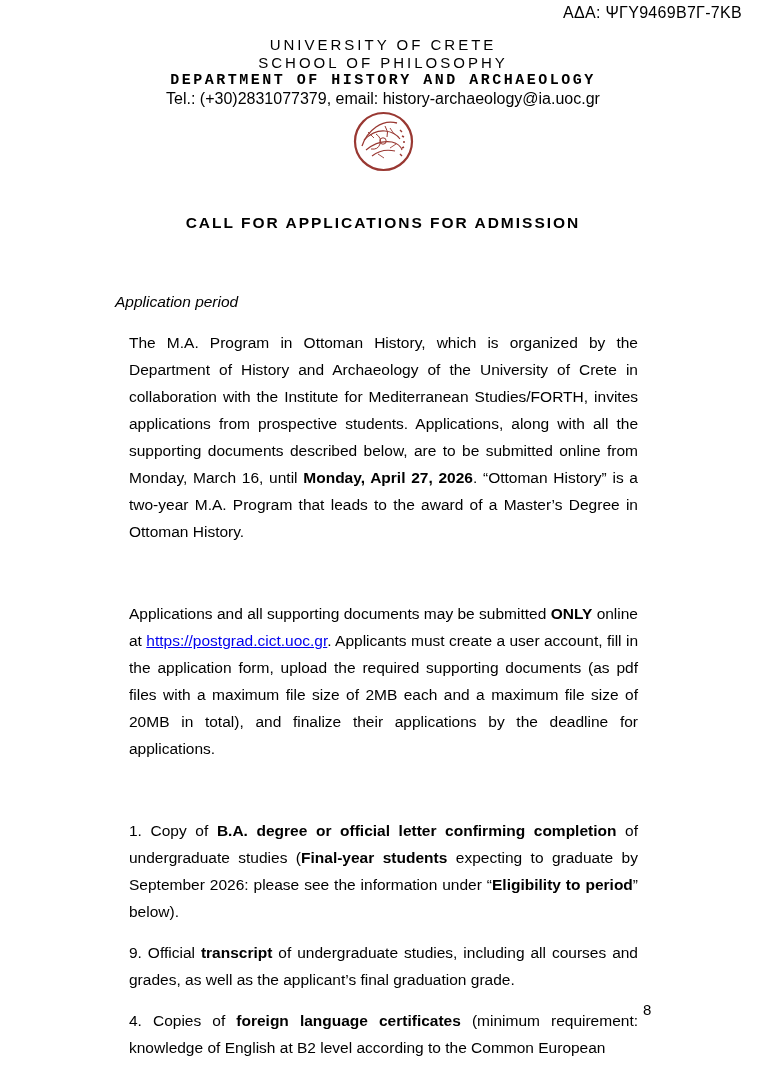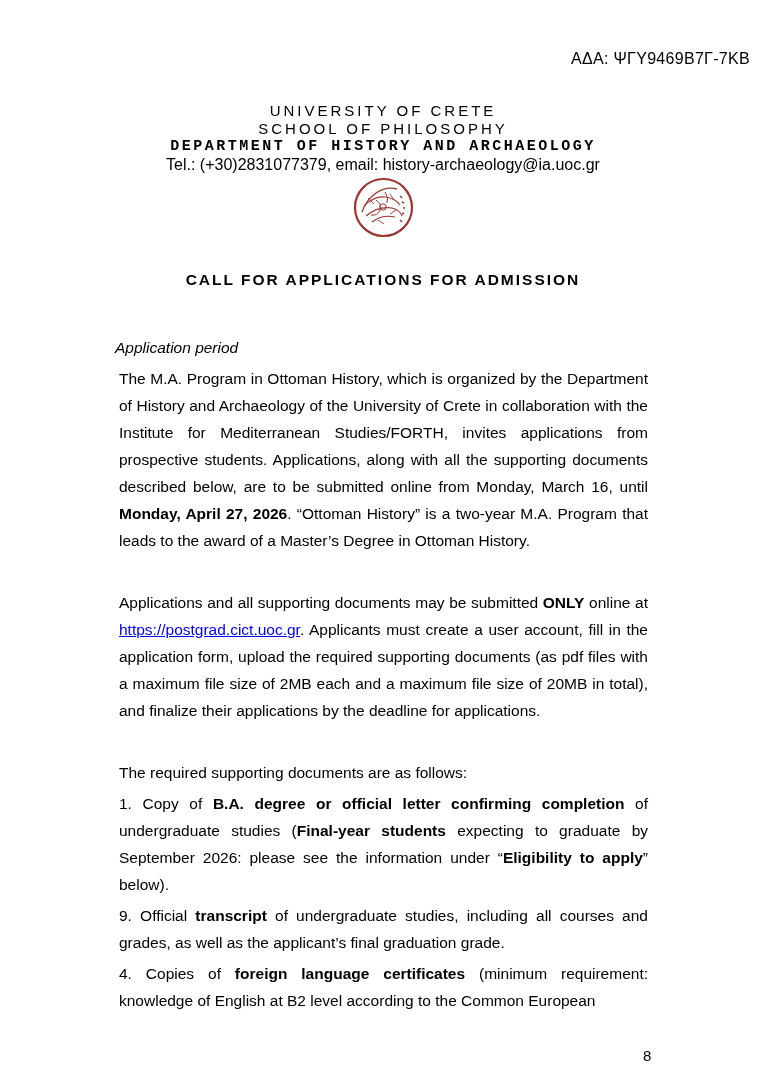--- a/index.html
+++ b/index.html
@@ -20,29 +20,28 @@
   }
   .page {
     position: relative;
     width: 766px;
     height: 1079px;
     background: var(--bg-color);
   }
   .ada {
     position: absolute;
     top: 4px;
-    right: 16px;
+    right: 24px;
     font-size: 16px;
     letter-spacing: 0.3px;
     white-space: nowrap;
   }
   .letterhead {
-    padding-top: 56px;
+    padding-top: 36px;
     text-align: center;
-    margin-top: 46px;
   }
   .lh-plain {
     font-size: 15px;
     line-height: 18px;
     letter-spacing: 3px;
   }
   .lh-bold {
     font-size: 15px;
     line-height: 18px;
     font-weight: bold;
@@ -55,42 +54,42 @@
     letter-spacing: 0;
   }
   .sealwrap {
     width: 63px;
     height: 63px;
     margin: 2px auto 0 auto;
     color: var(--seal-color);
   }
   .sealwrap svg { display: block; width: 63px; height: 63px; }
   .doctitle {
-    margin-top: 27px;
+    margin-top: 36px;
     text-align: center;
     font-size: 15.5px;
     font-weight: bold;
     letter-spacing: 2px;
     line-height: 28px;
   }
   .docbody {
     position: absolute;
     top: 288px;
     left: 115px;
     width: 537px;
     font-size: 15.5px;
     line-height: 27px;
   }
   .heading {
     font-weight: normal;
     font-style: italic;
     text-align: left;
   }
   .para {
-    margin: 4px;
+    margin: 14px;
     text-align: justify;
   }
   .spacer { height: 27px; }
   .b { font-weight: bold; }
   a.doclink {
     color: var(--link-color);
     text-decoration: underline;
     cursor: pointer;
   }
   .pagenum {
@@ -132,21 +131,20 @@
   <div class="doctitle">
     <div>CALL FOR APPLICATIONS FOR ADMISSION</div>
   </div>
 
   <div class="docbody">
       <div class="heading">Application period</div>
       <p class="para"><span>The M.A. Program in Ottoman History, which is organized by the Department of History and Archaeology of the University of Crete in collaboration with the Institute for Mediterranean Studies/FORTH, invites applications from prospective students. Applications, along with all the supporting documents described below, are to be submitted online from Monday, March 16, until </span><span class="b">Monday, April 27, 2026</span><span>. “Ottoman History” is a two-year M.A. Program that leads to the award of a Master’s Degree in Ottoman History.</span></p>
       <div class="spacer"></div>
       <p class="para"><span>Applications and all supporting documents may be submitted </span><span class="b">ONLY</span><span> online at </span><a class="doclink" href="#">https://postgrad.cict.uoc.gr</a><span>. Applicants must create a user account, fill in the application form, upload the required supporting documents (as pdf files with a maximum file size of 2MB each and a maximum file size of 20MB in total), and finalize their applications by the deadline for applications.</span></p>
       <div class="spacer"></div>
-      <p class="para"><span>The required supporting documents are as follows:</span></p>
-      <p class="para"><span>1. Copy of </span><span class="b">B.A. degree or official letter confirming completion</span><span> of undergraduate studies (</span><span class="b">Final-year students</span><span> expecting to graduate by September 2026: please see the information under “</span><span class="b">Eligibility to apply</span><span>” below).</span></p>
+      <p class="para"><span>1. Copy of </span><span class="b">B.A. degree or official letter confirming completion</span><span> of undergraduate studies (</span><span class="b">Final-year students</span><span> expecting to graduate by September 2026: please see the information under “</span><span class="b">Eligibility to period</span><span>” below).</span></p>
       <p class="para"><span>9. Official </span><span class="b">transcript</span><span> of undergraduate studies, including all courses and grades, as well as the applicant’s final graduation grade.</span></p>
       <p class="para"><span>4. Copies of </span><span class="b">foreign language certificates</span><span> (minimum requirement: knowledge of English at B2 level according to the Common European</span></p>
     </div>
 
   <div class="pagenum">8</div>
 
 </div>
 
 </body></html>

